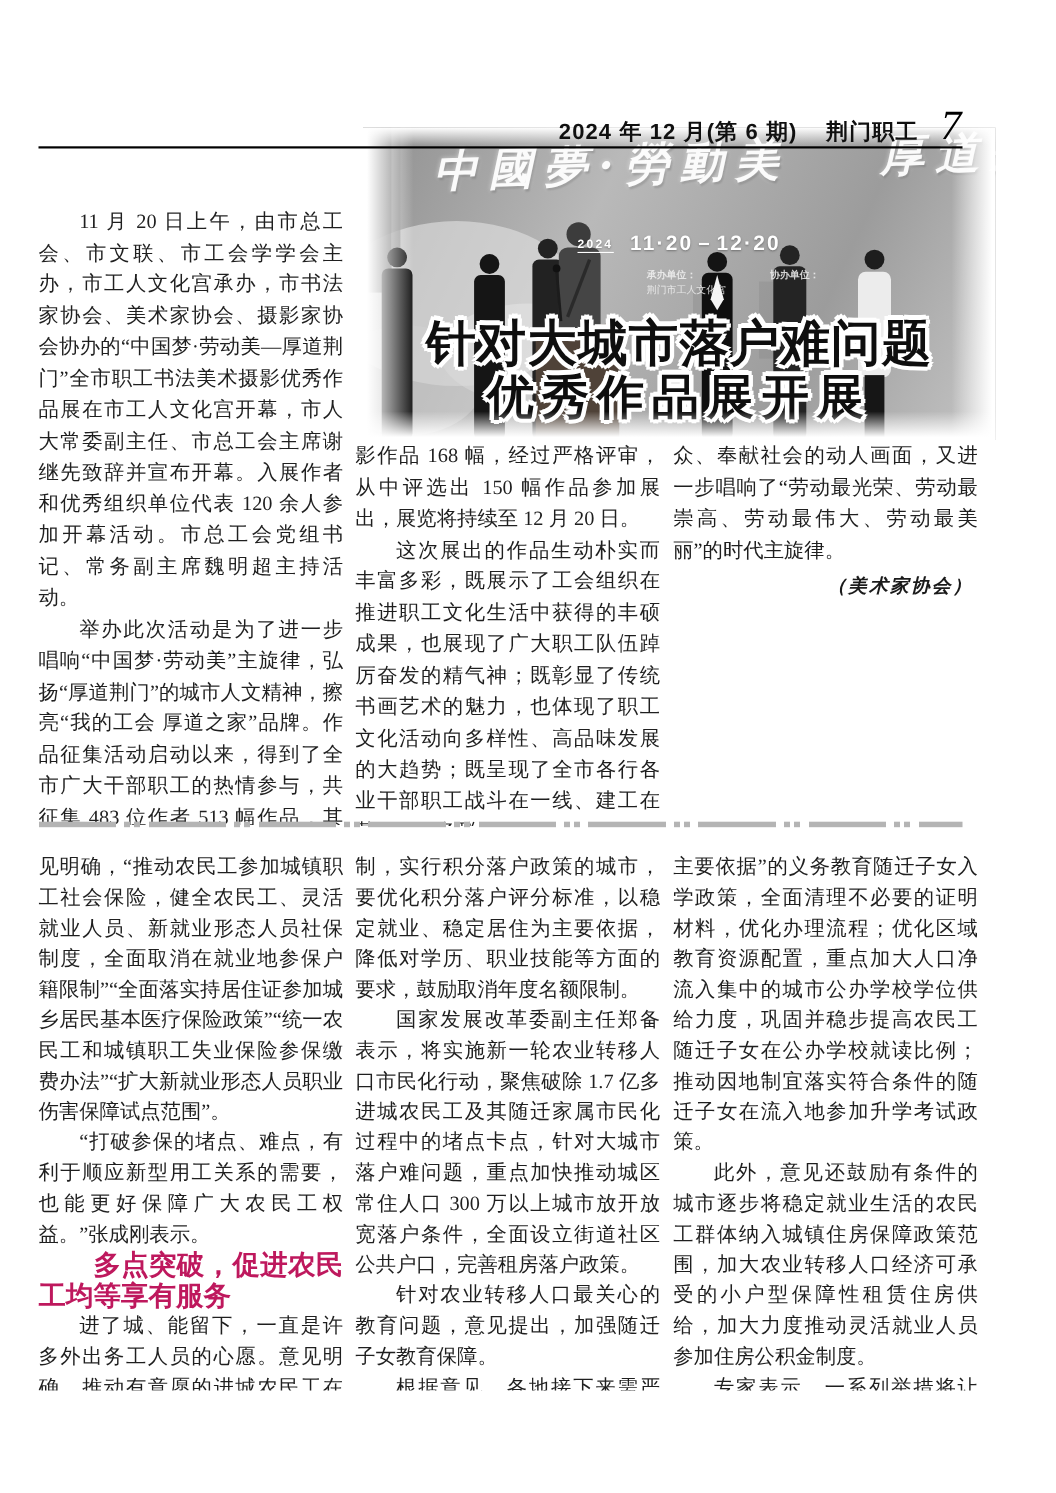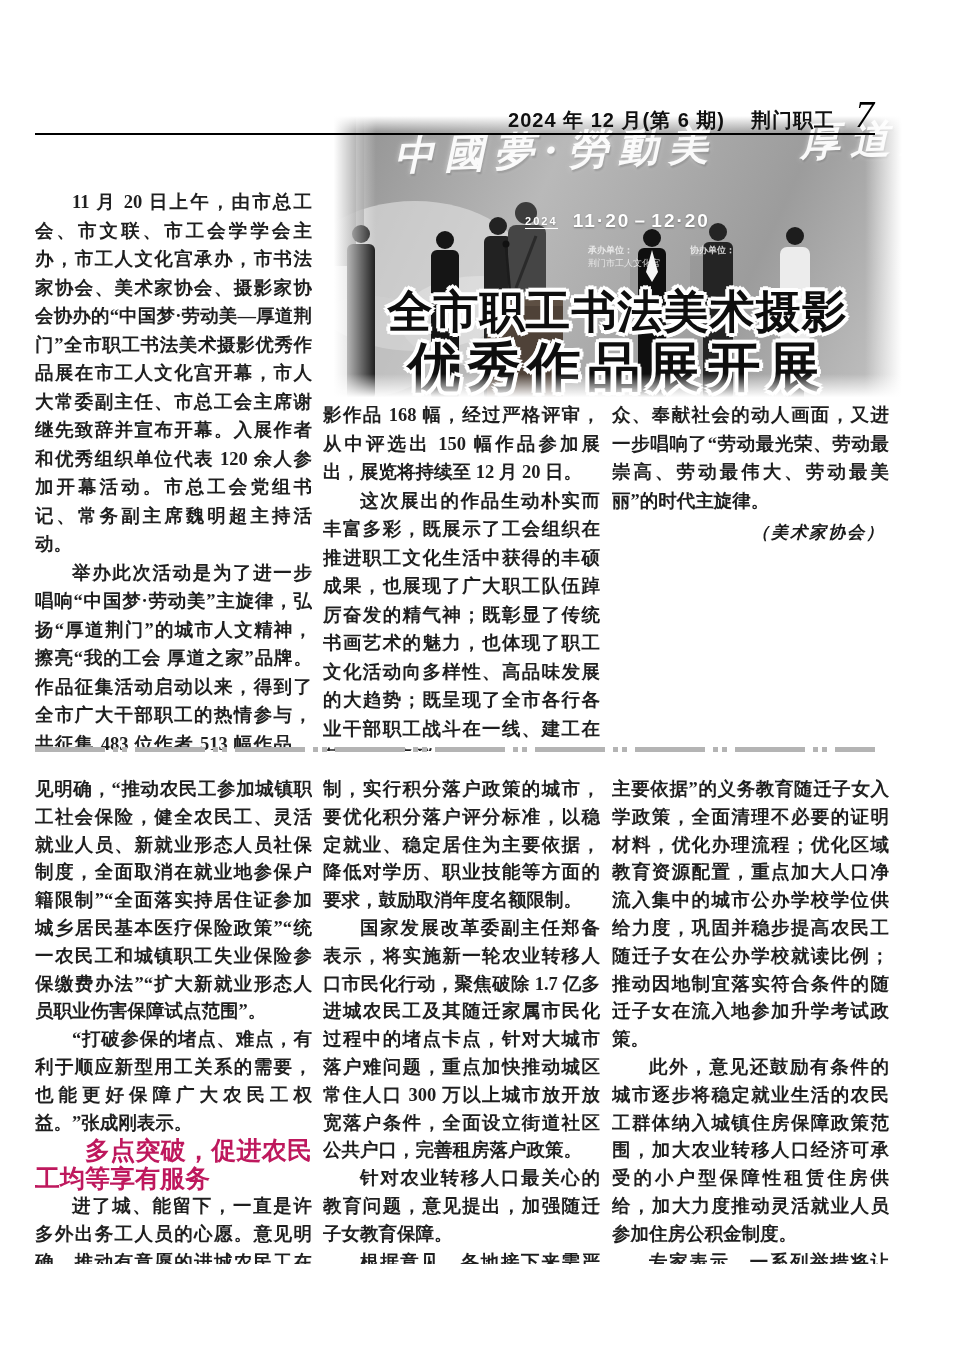--- a/index.html
+++ b/index.html
@@ -42,45 +42,45 @@
     font-family:"Liberation Sans", sans-serif;font-weight:bold;font-size:22px;letter-spacing:3px;
     text-shadow:0 1px 3px rgba(0,0,0,.4);
   }
   .banner-dates{
     position:absolute;top:92px;left:0;right:0;text-align:center;color:#fff;z-index:2;
     font-family:"Liberation Sans", sans-serif;font-weight:bold;font-size:19px;letter-spacing:2px;
     text-shadow:0 1px 2px rgba(0,0,0,.35);
   }
   .banner-dates .year{font-size:11px;vertical-align:2px;margin-right:8px;border-bottom:1px solid #fff;padding-bottom:1px;}
   .banner-orgs{
-    position:absolute;top:128px;left:258px;display:flex;gap:30px;z-index:2;
+    position:absolute;top:128px;left:258px;display:flex;gap:40px;z-index:2;
     color:#f2f2f2;font-size:9px;line-height:13px;opacity:.85;
     font-family:"Liberation Sans", sans-serif;
   }
   .banner-orgs .org-label{font-weight:bold;display:block;}
   .headline{
     position:absolute;left:0;right:0;top:170px;text-align:center;z-index:3;
     font-family:"Liberation Sans", sans-serif;font-weight:bold;color:#0e0e0e;line-height:1.14;
     text-shadow:-3px -3px 0 #fff,3px -3px 0 #fff,-3px 3px 0 #fff,3px 3px 0 #fff,
                 -4px 0 0 #fff,4px 0 0 #fff,0 -4px 0 #fff,0 4px 0 #fff;
   }
   .headline .l1{display:block;font-size:45px;letter-spacing:1px;}
-  .headline .l2{display:block;font-size:53px;letter-spacing:7px;}
+  .headline .l2{display:block;font-size:43px;letter-spacing:7px;}
   .fade{position:absolute;z-index:4;pointer-events:none;}
   .fade-l{left:0;top:0;bottom:0;width:46px;background:linear-gradient(to right,#fff 8%,rgba(255,255,255,0));}
   .fade-r{right:0;top:0;bottom:0;width:40px;background:linear-gradient(to left,#fff 8%,rgba(255,255,255,0));}
   .fade-t{left:0;right:0;top:0;height:16px;background:linear-gradient(to bottom,#fff,rgba(255,255,255,0));}
   .fade-b{left:0;right:0;bottom:0;height:26px;background:linear-gradient(to top,#fff 10%,rgba(255,255,255,0));}
 
   
   .col{
     position:absolute;width:277px;text-align:justify;overflow:hidden;
     font-size:18.5px;line-height:28.5px;color:#1f1f1f;
   }
-  .col p{margin:0;text-indent:2em;font-weight:bold;}
+  .col p{margin:0;text-indent:2em;}
   .col p.cont{text-indent:0;}
   #t-col1{left:35px;top:188px;height:562px;}
   #t-col2{left:323px;top:401px;height:350px;}
   #t-col3{left:612px;top:401px;height:350px;}
   .byline{
     text-align:right;font-style:italic;font-size:17px;letter-spacing:2px;
     padding-right:4px;margin-top:4px;font-weight:bold;color:#1a1a1a;
   }
 
   
@@ -179,21 +179,21 @@
     <span>
       <span class="org-label">承办单位：</span>
       <span>荆门市工人文化宫</span>
     </span>
     <span>
       <span class="org-label">协办单位：</span>
     </span>
   </div>
 
   <div class="headline">
-    <span class="l1">全市职工书法美术摄影</span>
+    <span class="l1">针对大城市落户难问题</span>
     <span class="l2">优秀作品展开展</span>
   </div>
 
   <div class="fade fade-l"></div>
   <div class="fade fade-r"></div>
   <div class="fade fade-t"></div>
   <div class="fade fade-b"></div>
 </div>
 
 <div class="col" id="t-col1">

